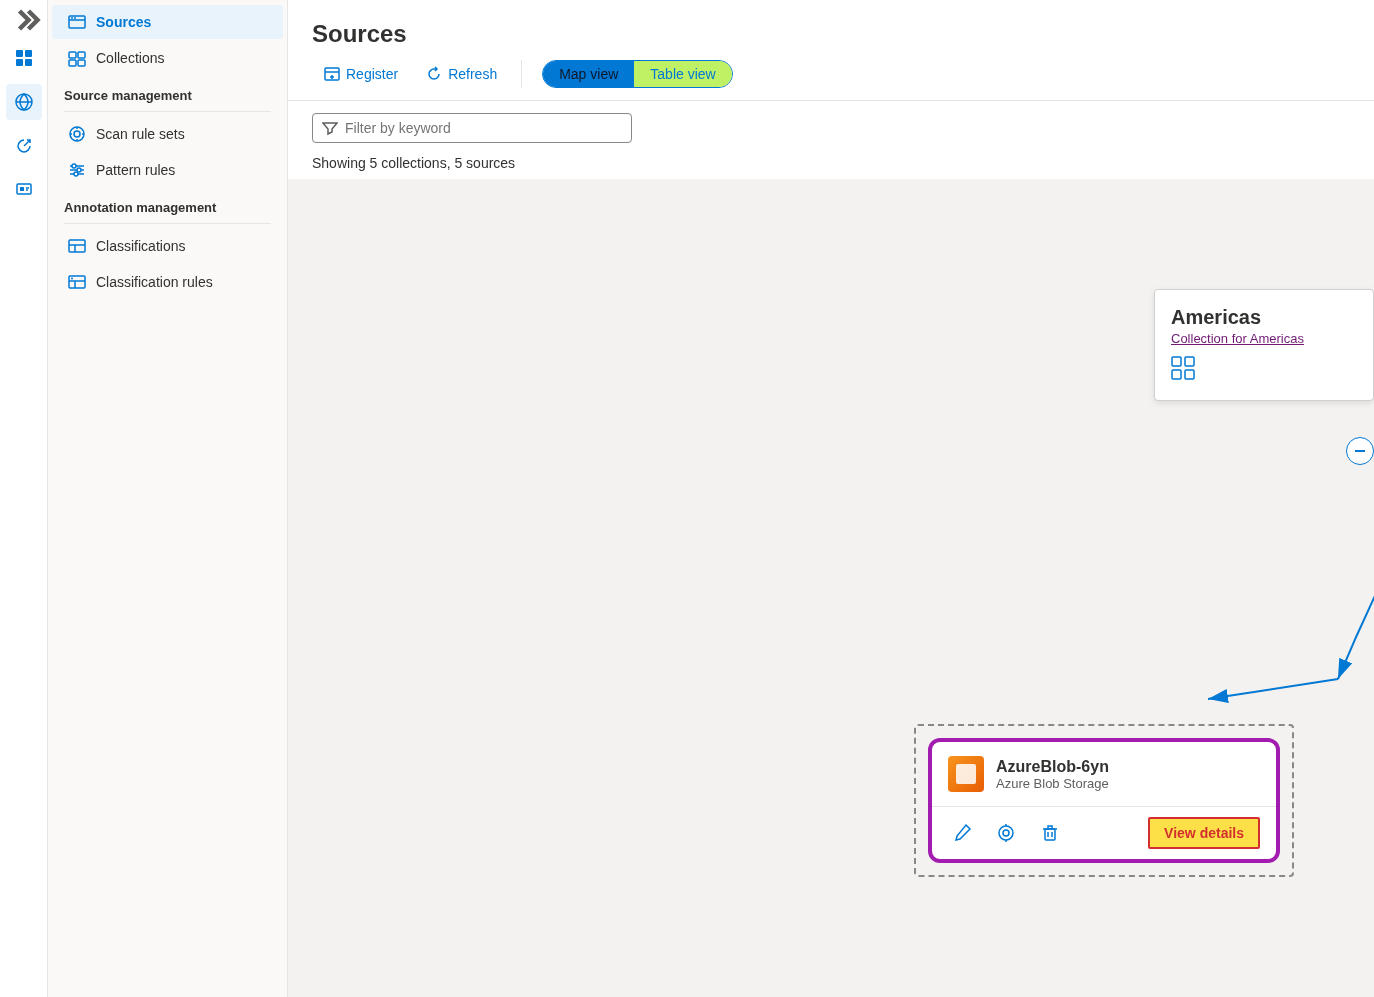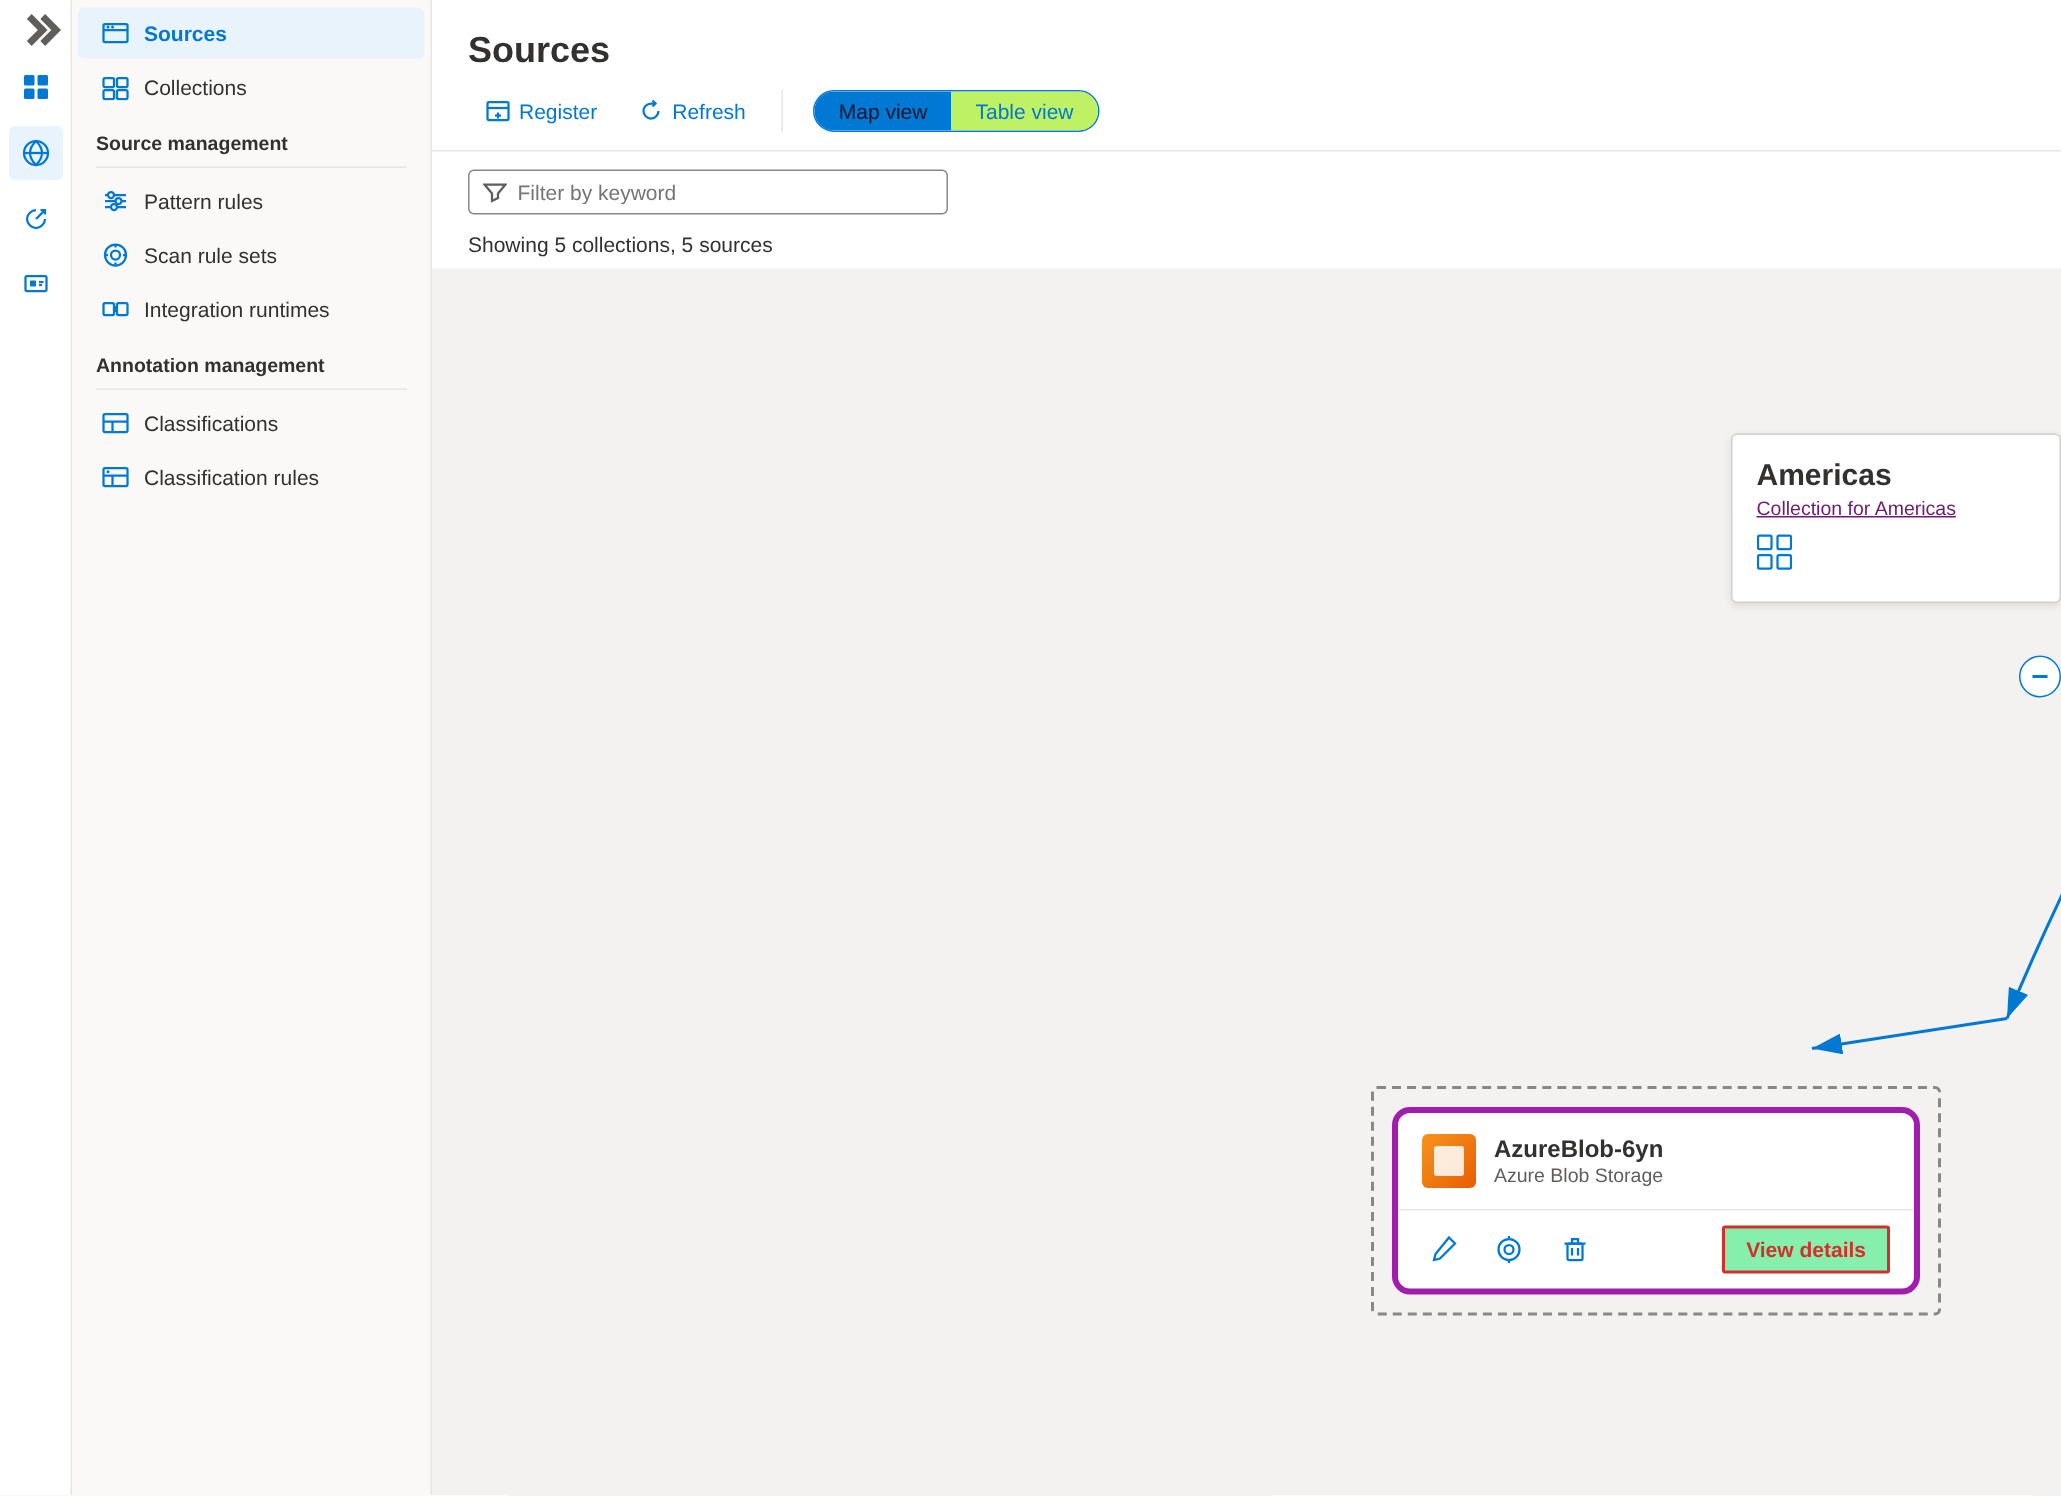--- a/index.html
+++ b/index.html
@@ -285,21 +285,21 @@
       cursor: pointer;
       color: #0078d4;
     }
     .blob-action-icon svg { width: 20px; height: 20px; }
     .view-details-btn {
       margin-left: auto;
       padding: 6px 14px;
       font-size: 14px;
       font-weight: 600;
       color: #d32f2f;
-      background: #86efac;
+      background: #fde047;
       border: 2px solid #d32f2f;
       border-radius: 2px;
       cursor: pointer;
       font-family: inherit;
     }
 
     
     .connectors-svg {
       position: absolute;
       top: 0; left: 0;
@@ -365,50 +365,41 @@
       <rect x="10" y="3" width="7" height="6" rx="1" stroke="#0078d4" stroke-width="1.5"></rect>
       <rect x="1" y="11" width="7" height="6" rx="1" stroke="#0078d4" stroke-width="1.5"></rect>
       <rect x="10" y="11" width="7" height="6" rx="1" stroke="#0078d4" stroke-width="1.5"></rect>
     </svg>
     <span>Collections</span>
   </div>
 
   <div class="sidebar-section-header">Source management</div>
   <div class="sidebar-divider"></div>
 
+  <div class="sidebar-item">
+    <svg viewBox="0 0 18 18" fill="none">
+      <circle cx="9" cy="9" r="7" stroke="#0078d4" stroke-width="1.5"></circle>
+      <circle cx="9" cy="9" r="3" stroke="#0078d4" stroke-width="1.5"></circle>
+      <line x1="9" y1="2" x2="9" y2="4" stroke="#0078d4" stroke-width="1.5"></line>
+      <line x1="14" y1="9" x2="16" y2="9" stroke="#0078d4" stroke-width="1.5"></line>
+      <line x1="9" y1="14" x2="9" y2="16" stroke="#0078d4" stroke-width="1.5"></line>
+      <line x1="2" y1="9" x2="4" y2="9" stroke="#0078d4" stroke-width="1.5"></line>
+    </svg>
+    <span>Scan rule sets</span>
+  </div>
   <div class="sidebar-item">
     <svg viewBox="0 0 18 18" fill="none">
       <line x1="2" y1="5" x2="16" y2="5" stroke="#0078d4" stroke-width="1.5"></line>
       <line x1="2" y1="9" x2="16" y2="9" stroke="#0078d4" stroke-width="1.5"></line>
       <line x1="2" y1="13" x2="16" y2="13" stroke="#0078d4" stroke-width="1.5"></line>
       <circle cx="6" cy="5" r="2" fill="#fff" stroke="#0078d4" stroke-width="1.5"></circle>
       <circle cx="11" cy="9" r="2" fill="#fff" stroke="#0078d4" stroke-width="1.5"></circle>
       <circle cx="8" cy="13" r="2" fill="#fff" stroke="#0078d4" stroke-width="1.5"></circle>
     </svg>
     <span>Pattern rules</span>
-  </div>
-  <div class="sidebar-item">
-    <svg viewBox="0 0 18 18" fill="none">
-      <circle cx="9" cy="9" r="7" stroke="#0078d4" stroke-width="1.5"></circle>
-      <circle cx="9" cy="9" r="3" stroke="#0078d4" stroke-width="1.5"></circle>
-      <line x1="9" y1="2" x2="9" y2="4" stroke="#0078d4" stroke-width="1.5"></line>
-      <line x1="14" y1="9" x2="16" y2="9" stroke="#0078d4" stroke-width="1.5"></line>
-      <line x1="9" y1="14" x2="9" y2="16" stroke="#0078d4" stroke-width="1.5"></line>
-      <line x1="2" y1="9" x2="4" y2="9" stroke="#0078d4" stroke-width="1.5"></line>
-    </svg>
-    <span>Scan rule sets</span>
-  </div>
-  <div class="sidebar-item">
-    <svg viewBox="0 0 18 18" fill="none">
-      <rect x="1" y="5" width="7" height="8" rx="1" stroke="#0078d4" stroke-width="1.5"></rect>
-      <rect x="10" y="5" width="7" height="8" rx="1" stroke="#0078d4" stroke-width="1.5"></rect>
-      <line x1="8" y1="9" x2="10" y2="9" stroke="#0078d4" stroke-width="1.5"></line>
-      <line x1="9" y1="7" x2="9" y2="11" stroke="#0078d4" stroke-width="1.5"></line>
-    </svg>
-    <span>Integration runtimes</span>
   </div>
 
   <div class="sidebar-section-header">Annotation management</div>
   <div class="sidebar-divider"></div>
 
   <div class="sidebar-item">
     <svg viewBox="0 0 18 18" fill="none">
       <rect x="1" y="3" width="16" height="12" rx="1" stroke="#0078d4" stroke-width="1.5"></rect>
       <line x1="1" y1="8" x2="17" y2="8" stroke="#0078d4" stroke-width="1.5"></line>
       <line x1="7" y1="8" x2="7" y2="15" stroke="#0078d4" stroke-width="1.5"></line>

